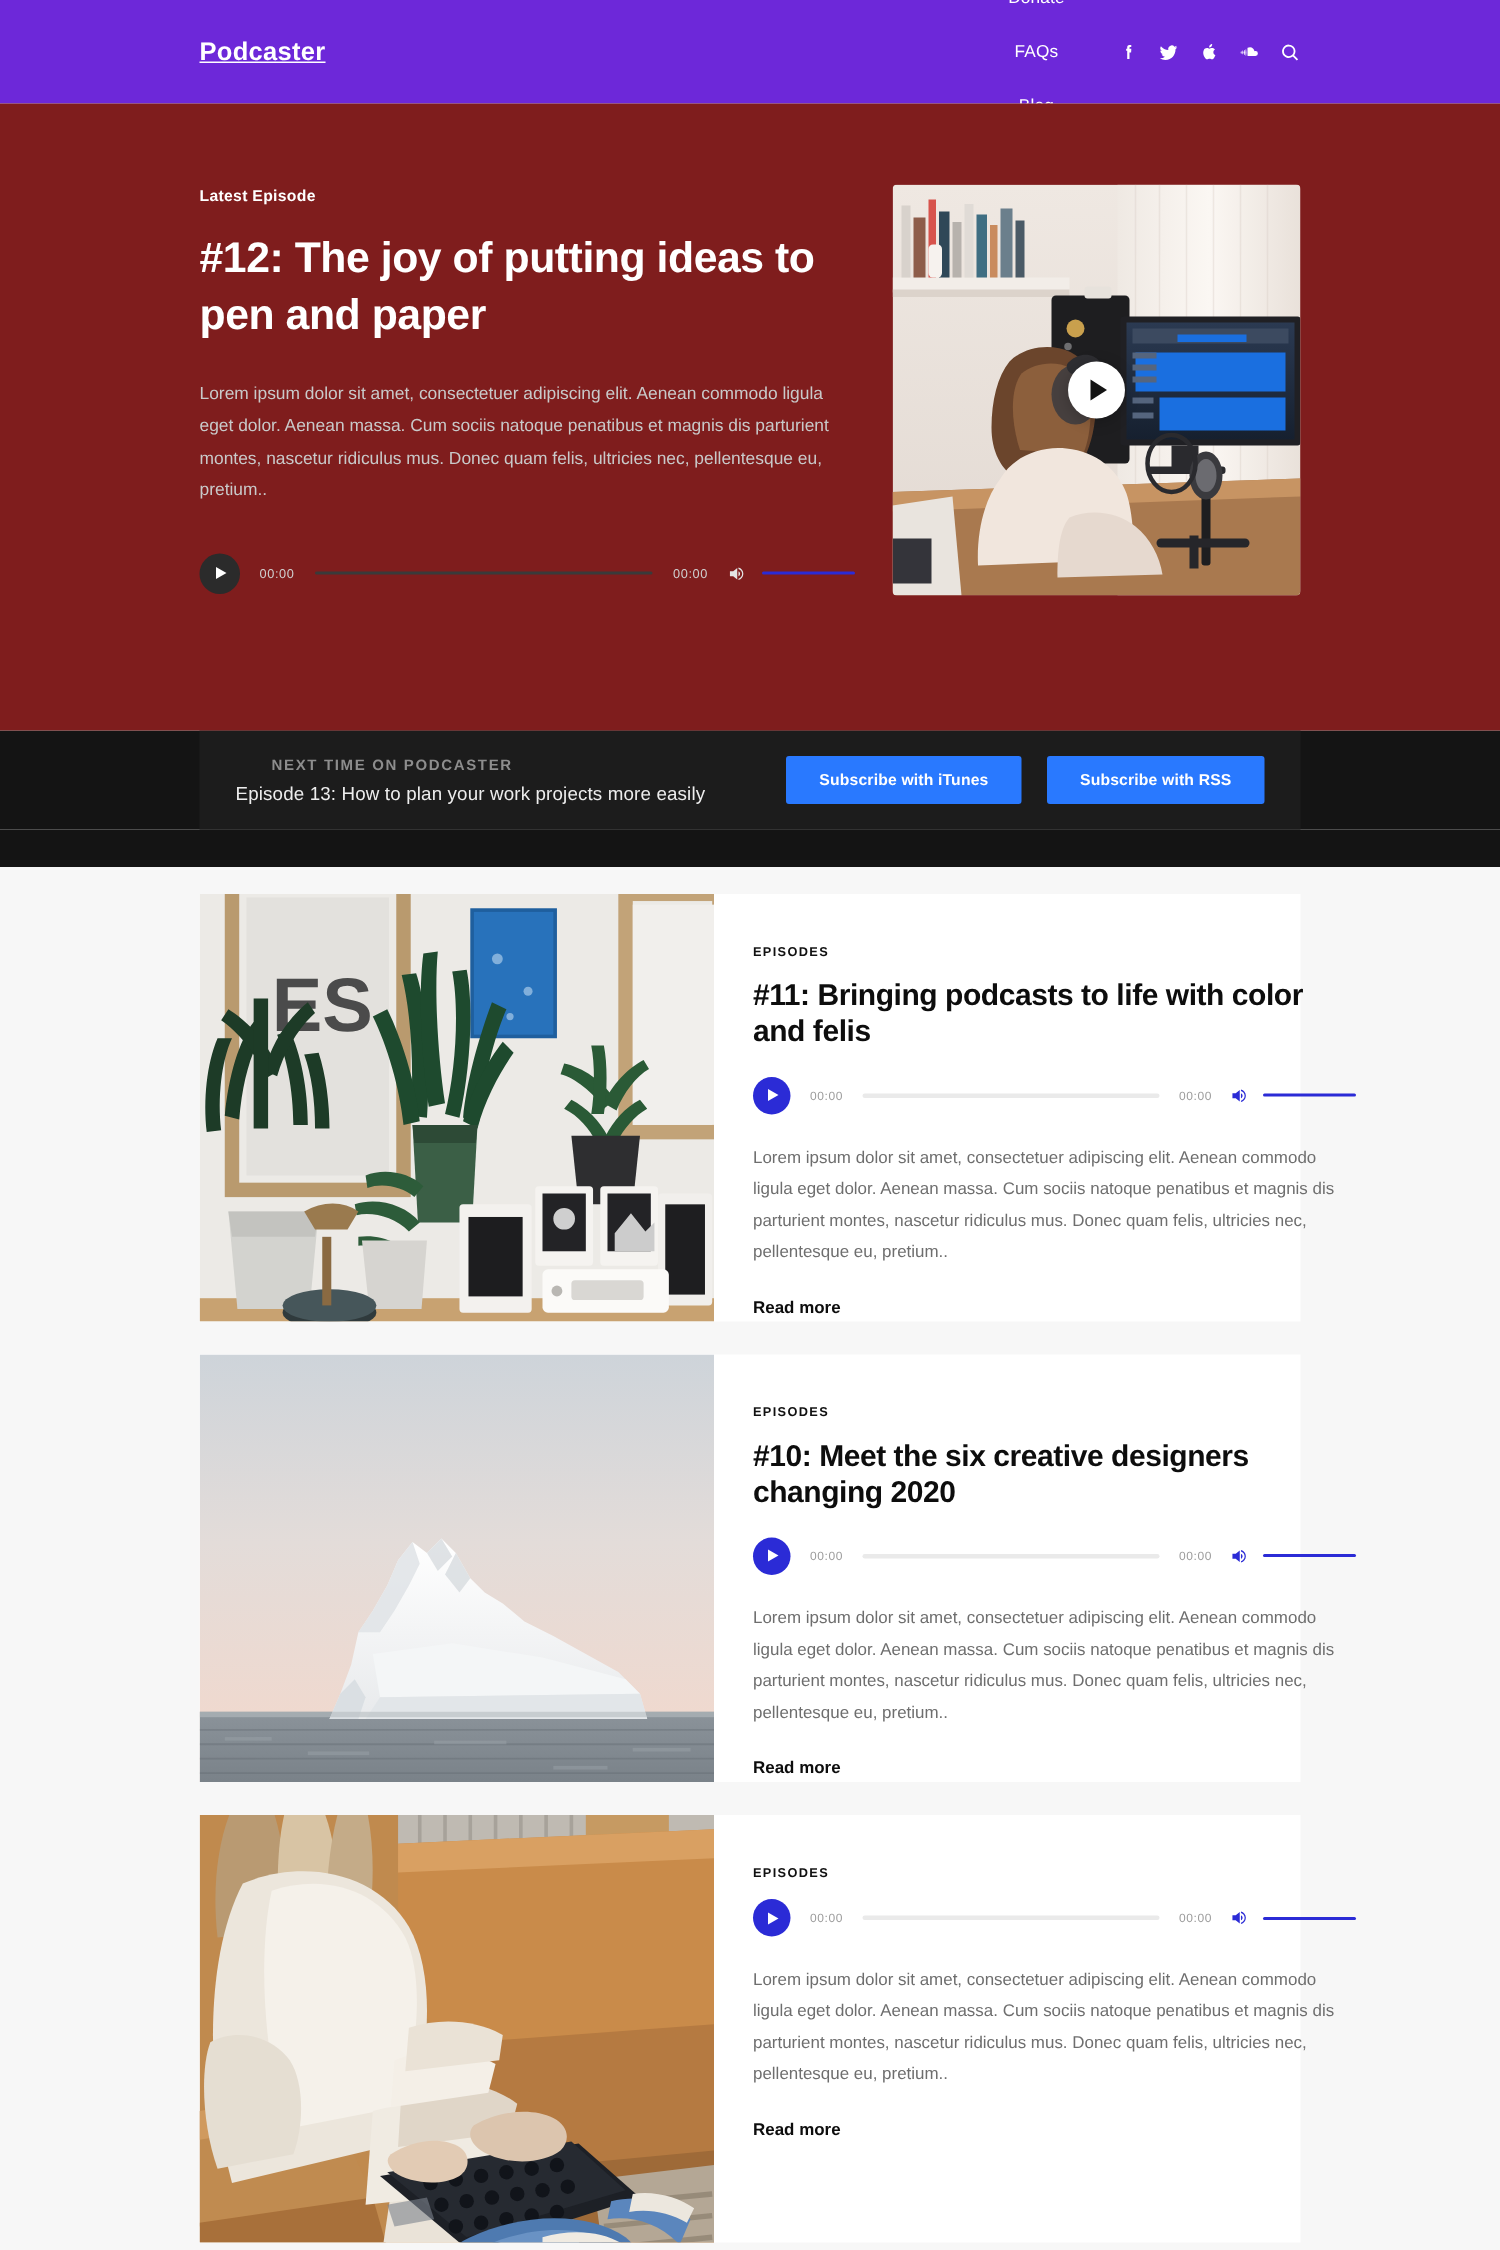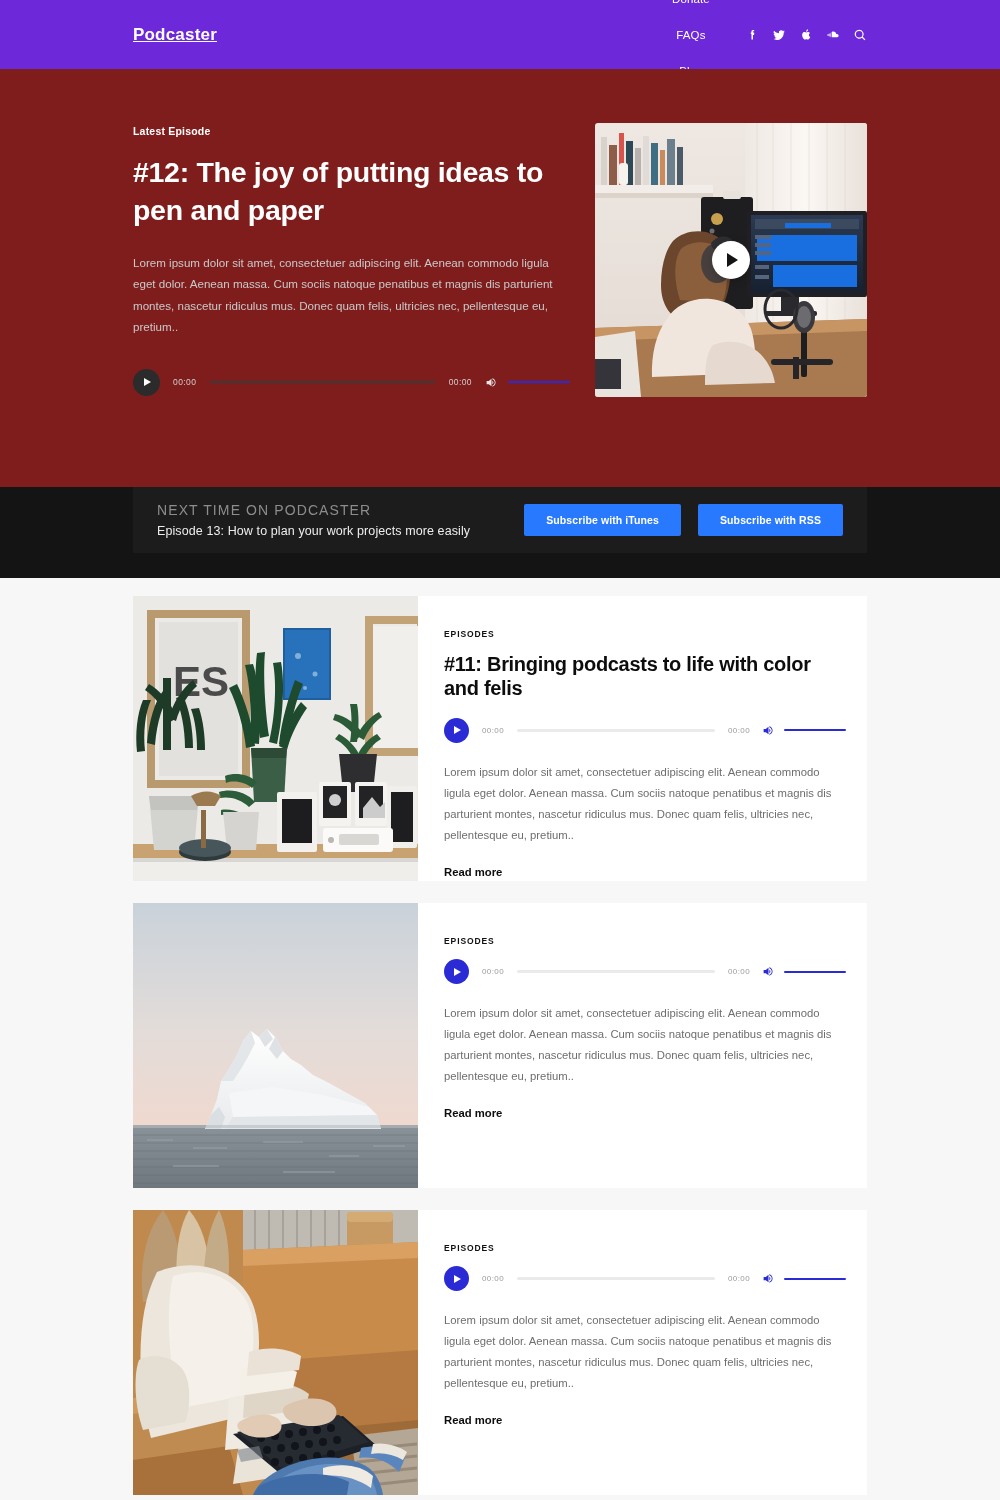--- a/index.html
+++ b/index.html
@@ -181,24 +181,25 @@
   .next-band-wrap { background: #141414; padding: 0 133px; }
   .next-band {
     background: #1c1c1c;
     height: 66px;
     display: flex;
     align-items: center;
     padding: 0 24px 0 24px;
   }
   .next-eyebrow {
     color: #8d8d8d;
-    font-size: 14px;
-    font-weight: 400;
+    font-size: 10px;
+    font-weight: 700;
     letter-spacing: 1.1px;
     margin-bottom: 6px;
+    margin-left: 24px;
   }
   .next-title {
     color: #ededed;
     font-size: 12.5px;
     letter-spacing: .1px;
   }
   .subs { margin-left: auto; display: flex; gap: 17px; padding-left: 45px; }
   .sub-btn {
     background: #2979ff;
     color: #ffffff;
@@ -217,21 +218,21 @@
 
   
   .episodes { padding: 18px 133px 0 133px; }
   .ep-card {
     background: #ffffff;
     display: flex;
     margin-bottom: 22px;
     min-height: 285px;
   }
   .ep-thumb {
-    width: 285px; height: 285px;
+    width: 343px; height: 285px;
     flex: none;
     overflow: hidden;
     cursor: pointer;
   }
   .ep-thumb svg { display: block; width: 100%; height: 100%; }
   .ep-body {
     flex: 1;
     padding: 33px 30px 0 26px;
   }
   .ep-eyebrow {
@@ -625,20 +626,23 @@
           <rect x="196" y="252" width="30" height="2"></rect>
           <rect x="240" y="242" width="32" height="2"></rect>
           <rect x="40" y="262" width="46" height="2"></rect>
           <rect x="150" y="268" width="52" height="2"></rect>
         </g>
         <rect y="222" width="285" height="3" fill="#b6bcc0" opacity=".6"></rect>
       </svg>
     </div>
     <div class="ep-body">
       <div class="ep-eyebrow">EPISODES</div>
+      <h2 class="ep-title">
+        <a href="#">#10: Meet the six creative designers changing 2020</a>
+      </h2>
       <div class="ep-player">
         <div class="ep-play-btn">
           <span class="tri"></span>
         </div>
         <span class="ep-time start">00:00</span>
         <div class="ep-track"></div>
         <span class="ep-time">00:00</span>
         <span class="ep-vol-ico">
           <svg viewBox="0 0 24 24" width="13" height="13">
               <path d="M3 9v6h4l5 4V5L7 9H3zm12.5 3c0-1.4-.8-2.6-2-3.2v6.4c1.2-.6 2-1.8 2-3.2zM13.5 4.3v1.7c2.6.7 4.5 3.1 4.5 6s-1.9 5.3-4.5 6v1.7c3.5-.8 6-3.9 6-7.7s-2.5-6.9-6-7.7z"></path>

